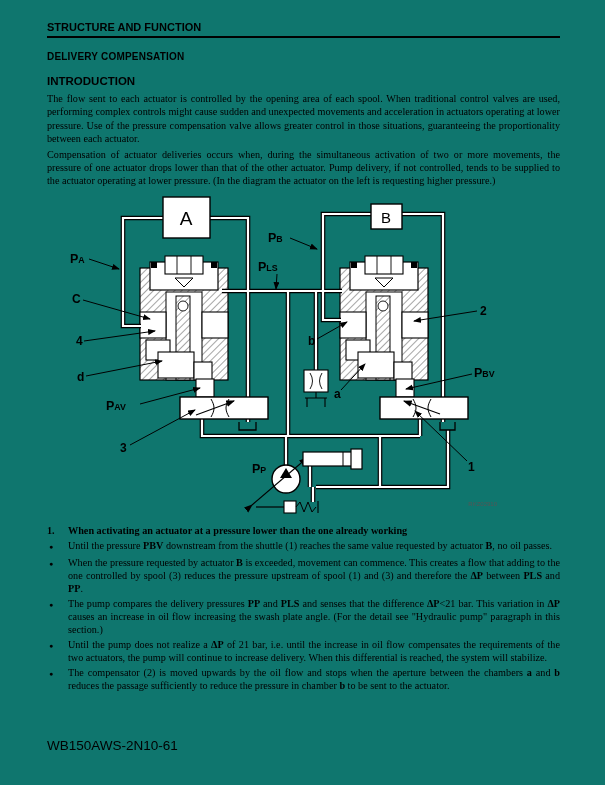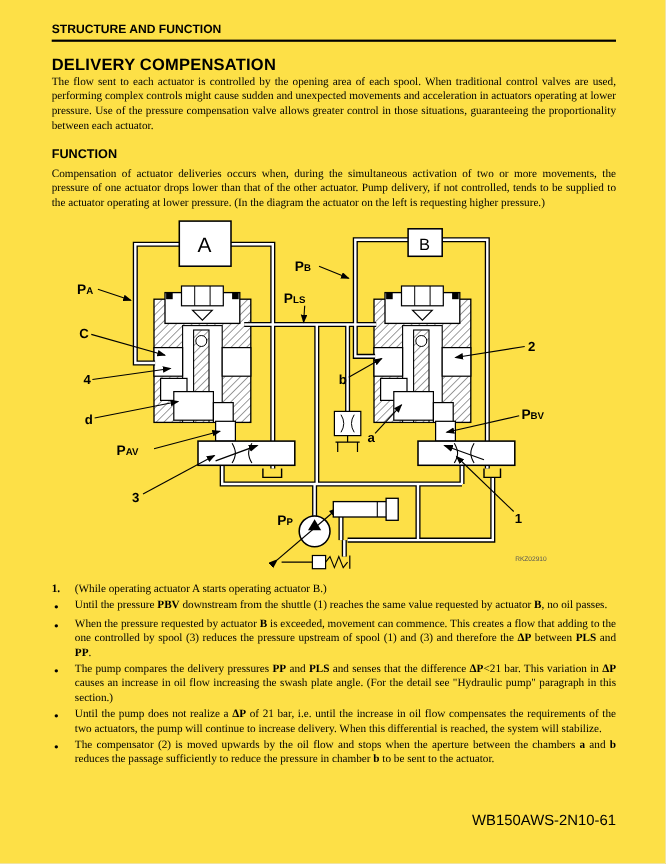--- a/index.html
+++ b/index.html
@@ -1,28 +1,28 @@
 <!DOCTYPE html>
 <html><head>
 <meta charset="utf-8">
 <style>
   html,body{margin:0;padding:0;background:#e8e8e8;}
   .page{
-    width:605px;height:785px;background:#fde047;position:relative;
+    width:605px;height:785px;background:#0f766e;position:relative;
     font-family:"Liberation Serif",serif;color:#000;margin:0 auto;
     overflow:hidden;
   }
   .content{position:absolute;left:47px;top:0;width:513px;}
   .hdr{
     display:flex;justify-content:space-between;align-items:flex-end;
     font-family:"Liberation Sans",sans-serif;font-weight:bold;font-size:11px;
     border-bottom:2.2px solid #000;padding-bottom:3px;margin-top:21px;
   }
   .doc-title{
-    font-family:"Liberation Sans",sans-serif;font-weight:bold;font-size:15px;
+    font-family:"Liberation Sans",sans-serif;font-weight:bold;font-size:10px;
     margin:13px 0 0 0;letter-spacing:.2px;
   }
   .sec-h{
     font-family:"Liberation Sans",sans-serif;font-weight:bold;font-size:11.5px;
     margin:13px 0 5px 0;
   }
   .body-p{
     font-size:10.2px;line-height:13.4px;text-align:justify;margin:0 0 2px 0;
   }
   .diagram-wrap{margin-top:5px;}
@@ -34,39 +34,39 @@
   .box-letter-sm{font-size:15px;}
   .fig-code{font-size:6px;fill:#555;}
   .op-list{margin-top:3px;}
   .op-row{display:flex;margin-bottom:2px;font-size:10.2px;line-height:13px;}
   .op-marker{width:21px;flex:0 0 21px;font-weight:bold;}
   .op-bullet{width:21px;flex:0 0 21px;font-size:7px;padding-top:2px;padding-left:2px;box-sizing:border-box;}
   .op-body{flex:1;text-align:justify;}
   .op-title{font-weight:bold;}
   .footer{
     position:absolute;left:47px;width:513px;top:738px;
-    display:flex;justify-content:flex-end;
+    display:flex;justify-content:flex-start;
     font-family:"Liberation Sans",sans-serif;font-size:13.5px;
   }
 </style>
 </head>
 <body>
 
 <div class="page">
   <div class="content">
 
     <div class="hdr">
       <span>STRUCTURE AND FUNCTION</span>
     </div>
 
     <div class="doc-title">DELIVERY COMPENSATION</div>
 
+    <div class="sec-h">INTRODUCTION</div>
     <p class="body-p">The flow sent to each actuator is controlled by the opening area of each spool. When traditional control valves are used, performing complex controls might cause sudden and unexpected movements and acceleration in actuators operating at lower pressure. Use of the pressure compensation valve allows greater control in those situations, guaranteeing the proportionality between each actuator.</p>
 
-    <div class="sec-h">FUNCTION</div>
     <p class="body-p">Compensation of actuator deliveries occurs when, during the simultaneous activation of two or more movements, the pressure of one actuator drops lower than that of the other actuator.  Pump delivery, if not controlled, tends to be supplied to the actuator operating at lower pressure. (In the diagram the actuator on the left is requesting higher pressure.)</p>
 
     <div class="diagram-wrap">
       <svg width="513" height="324" viewBox="47 0 513 324">
         <defs>
           <pattern id="hatch" width="5" height="5" patternUnits="userSpaceOnUse" patternTransform="rotate(45)">
             <rect width="5" height="5" fill="#fff"></rect>
             <line x1="0" y1="0" x2="0" y2="5" stroke="#000" stroke-width="0.7"></line>
           </pattern>
           <marker id="ah" markerWidth="9" markerHeight="8" refX="7" refY="3" orient="auto">
@@ -231,21 +231,21 @@
 
         <text x="497" y="313" text-anchor="end" class="fig-code">RKZ02910</text>
       </svg>
     </div>
 
 
     <div class="op-list">
       <div class="op-row">
         <span class="op-marker">1.</span>
         <div class="op-body">
-          <div>(While operating actuator A starts operating actuator B.)</div>
+          <div class="op-title">When activating an actuator at a pressure lower than the one already working</div>
         </div>
       </div>
       <div class="op-row">
         <span class="op-bullet">●</span>
         <div class="op-body">Until the pressure <b>PBV</b> downstream from the shuttle (1) reaches the same value requested by actuator <b>B</b>, no oil passes.</div>
       </div>
       <div class="op-row">
         <span class="op-bullet">●</span>
         <div class="op-body">When the pressure requested by actuator <b>B</b> is exceeded, movement can commence. This creates a flow that adding to the one controlled by spool (3) reduces the pressure upstream of spool (1) and (3) and therefore the <b>ΔP</b> between <b>PLS</b> and <b>PP</b>.</div>
       </div>

